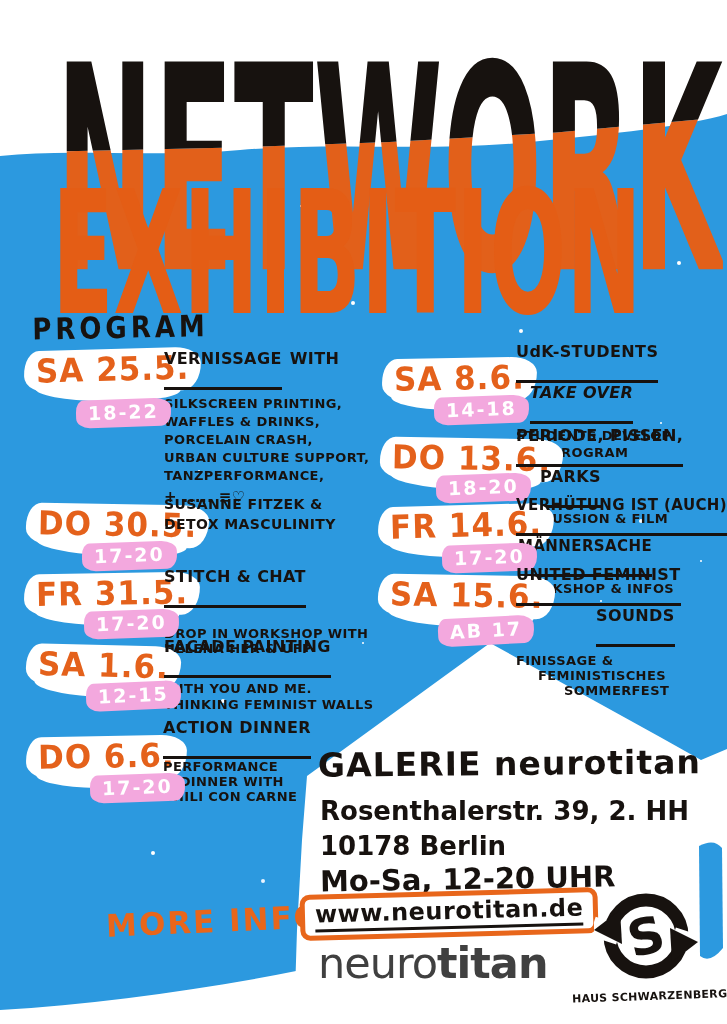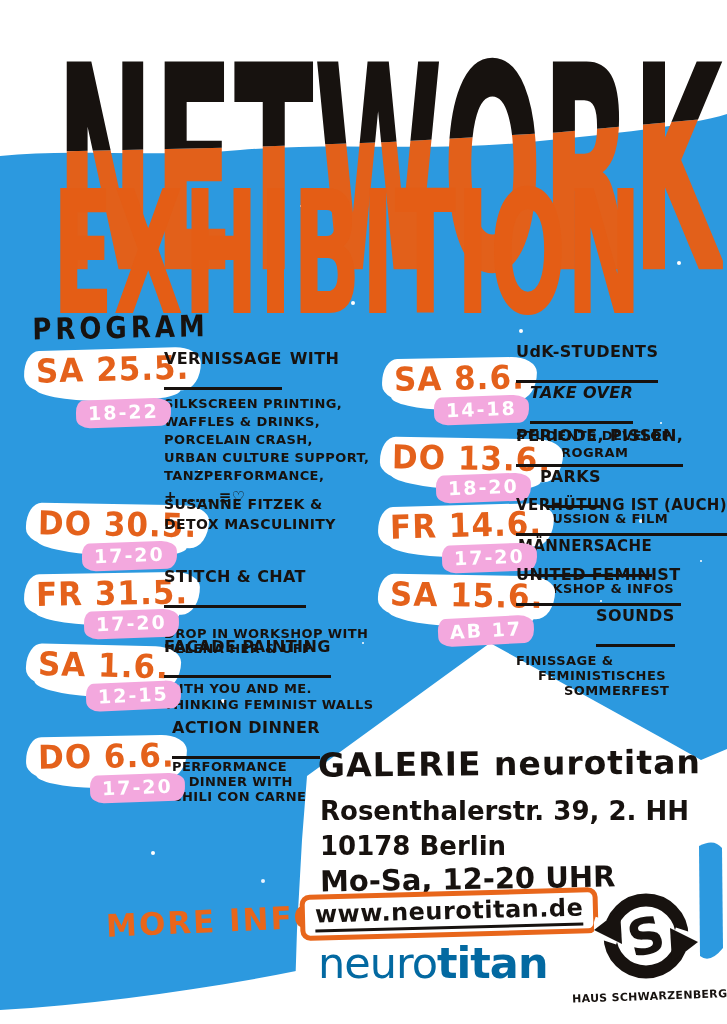--- a/index.html
+++ b/index.html
@@ -40,21 +40,21 @@
   .v{position:absolute;z-index:7;font-weight:bold;white-space:nowrap;}
   .v-gallery{left:318px;top:744px;font-size:33px;letter-spacing:1px;transform:rotate(-.5deg);}
   .v-street{left:320px;top:796px;font-size:26px;}
   .v-city{left:320px;top:831px;font-size:26px;}
   .v-hours{left:320px;top:862px;font-size:29px;transform:rotate(-1deg);}
   .v-web{left:300px;top:891px;font-size:24px;letter-spacing:.5px;background:#fff;
        border:5px solid #e8661b;border-radius:10px;padding:1px 10px 3px;transform:rotate(-1.5deg);}
   .v-web .wline{display:inline-block;border-bottom:3px solid #17120f;padding-bottom:1px;}
   .v-more{left:106px;top:903px;font-size:31px;letter-spacing:2px;color:#e8661b;
        transform:rotate(-2.5deg);}
-  .v-logo{left:318px;top:938px;font-size:43px;letter-spacing:-1px;color:#0369a1;font-weight:normal;}
+  .v-logo{left:318px;top:938px;font-size:43px;letter-spacing:-1px;color:#404040;font-weight:normal;}
   .v-logo b{font-weight:bold;}
   .v-partner-text{left:572px;top:990px;width:150px;font-size:11px;letter-spacing:.3px;
        text-align:center;transform:rotate(-2deg);}
   .speck{position:absolute;left:0;top:0;width:2px;height:2px;border-radius:50%;background:#fff;z-index:1;
        box-shadow:120px 260px 0 1px #eaf4ff, 300px 205px 0 #fff, 520px 330px 0 1px #fff,
        82px 558px 0 #fff, 432px 522px 0 1px #eaf4ff, 660px 422px 0 #fff, 222px 700px 0 1px #fff,
        362px 642px 0 #fff, 600px 600px 0 #fff, 152px 852px 0 1px #fff, 92px 420px 0 #fff,
        678px 262px 0 1px #fff, 540px 760px 0 #fff, 262px 880px 0 1px #eaf4ff, 422px 820px 0 #fff,
        700px 560px 0 #fff, 580px 182px 0 #fff, 352px 302px 0 1px #fff, 198px 470px 0 #fff,
        640px 520px 0 1px #fff;}
@@ -141,21 +141,21 @@
         <div>THINKING FEMINIST WALLS</div>
       </div>
     </div>
   </div>
 
   <div class="event" style="left:24px;top:716px;">
     <div class="paper" style="left:2px;top:20px;transform:rotate(-1deg);">
       <span class="date">DO 6.6.</span>
       </div>
     <div class="time" style="left:66px;top:58px;transform:rotate(-2deg);"><span>17-20</span></div>
-    <div class="etext" style="left:148px;top:2px;">
+    <div class="etext" style="left:139px;top:2px;">
       <div class="etitle">
         <span class="u">ACTION DINNER</span></div>
       <div class="desc" style="margin-top:0;line-height:15px;">
         <div>PERFORMANCE</div>
         <div>&amp; DINNER WITH</div>
         <div>CHILI CON CARNE</div>
       </div>
     </div>
   </div>
 

